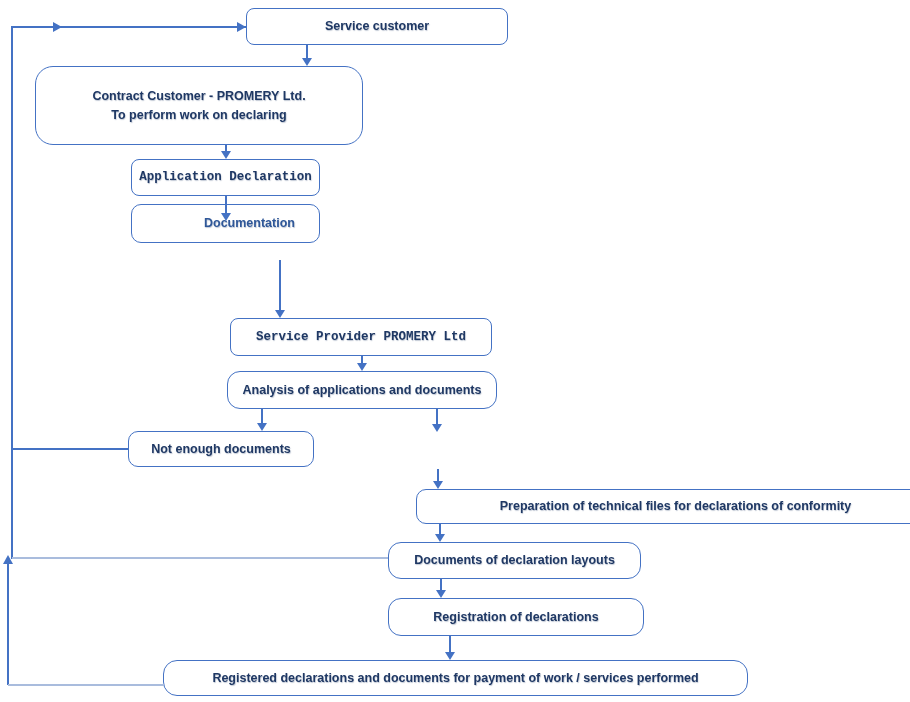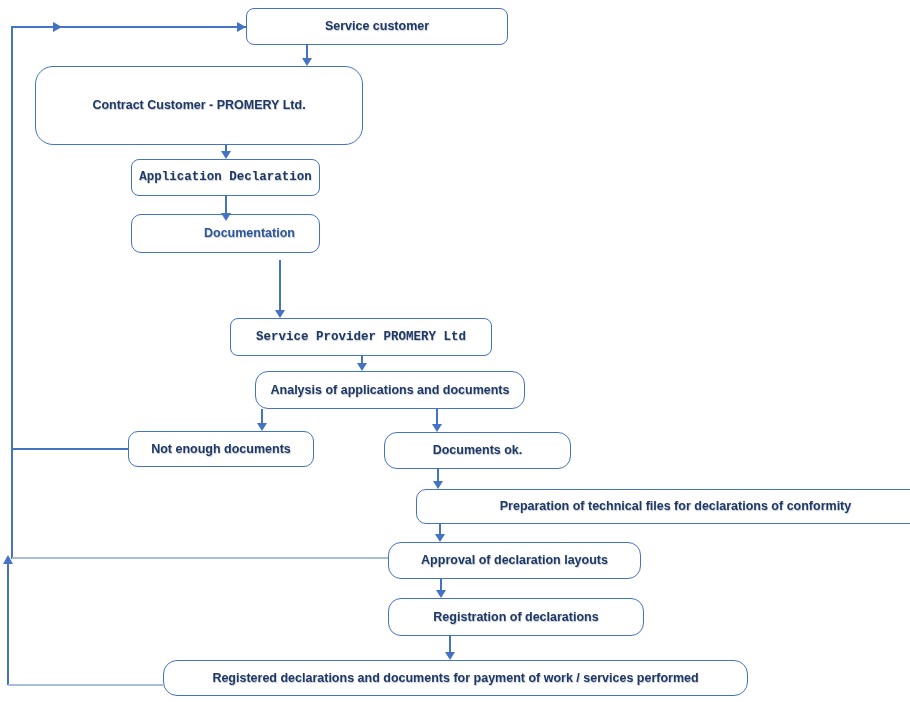--- a/index.html
+++ b/index.html
@@ -40,52 +40,50 @@
 <body>
 
 <div id="canvas">
 
   <div class="node" style="left:246px;top:8px;width:262px;height:37px;border-radius:8px;">
     <span>Service customer</span>
   </div>
 
   <div class="node" style="left:35px;top:66px;width:328px;height:79px;border-radius:18px;justify-content:center;">
     <span>Contract Customer - PROMERY Ltd.</span>
+    <span>To perform work on declaring</span>
   </div>
 
   <div class="node" style="left:131px;top:159px;width:189px;height:37px;border-radius:8px;font-family:Liberation Mono, monospace;">
     <span>Application Declaration</span>
   </div>
 
-  <div class="node" style="left:131px;top:214px;width:189px;height:39px;border-radius:10px;color:var(--text-alt);padding-left:48px;">
+  <div class="node" style="left:131px;top:204px;width:189px;height:39px;border-radius:10px;color:var(--text-alt);padding-left:48px;">
     <span>Documentation</span>
   </div>
 
   <div class="node" style="left:230px;top:318px;width:262px;height:38px;border-radius:8px;font-family:Liberation Mono, monospace;">
     <span>Service Provider PROMERY Ltd</span>
   </div>
 
-  <div class="node" style="left:227px;top:371px;width:270px;height:38px;border-radius:13px;margin-left:28px;">
+  <div class="node" style="left:227px;top:371px;width:270px;height:38px;border-radius:13px;">
     <span>Analysis of applications and documents</span>
   </div>
 
   <div class="node" style="left:128px;top:431px;width:186px;height:36px;border-radius:10px;">
     <span>Not enough documents</span>
   </div>
 
-  <div class="node" style="left:384px;top:432px;width:187px;height:37px;border-radius:13px;">
-    <span>Documents ok.</span>
-  </div>
 
   <div class="node" style="left:384px;top:489px;width:519px;height:35px;border-radius:10px;margin-left:32px;">
     <span>Preparation of technical files for declarations of conformity</span>
   </div>
 
   <div class="node" style="left:388px;top:542px;width:253px;height:37px;border-radius:13px;">
-    <span>Approval of declaration layouts</span>
+    <span>Documents of declaration layouts</span>
   </div>
 
   <div class="node" style="left:388px;top:598px;width:256px;height:38px;border-radius:13px;">
     <span>Registration of declarations</span>
   </div>
 
   <div class="node" style="left:163px;top:660px;width:585px;height:36px;border-radius:14px;text-align:center;">
     <span>Registered declarations and documents for payment of work / services performed</span>
   </div>
 

